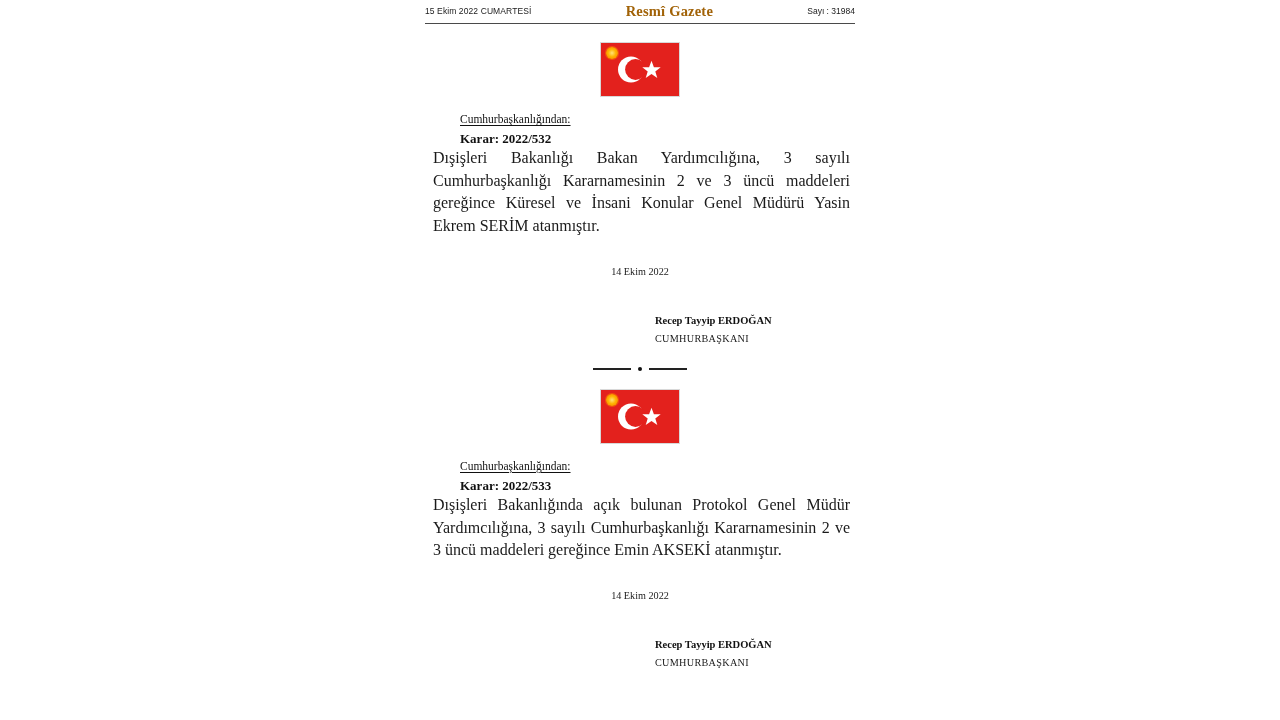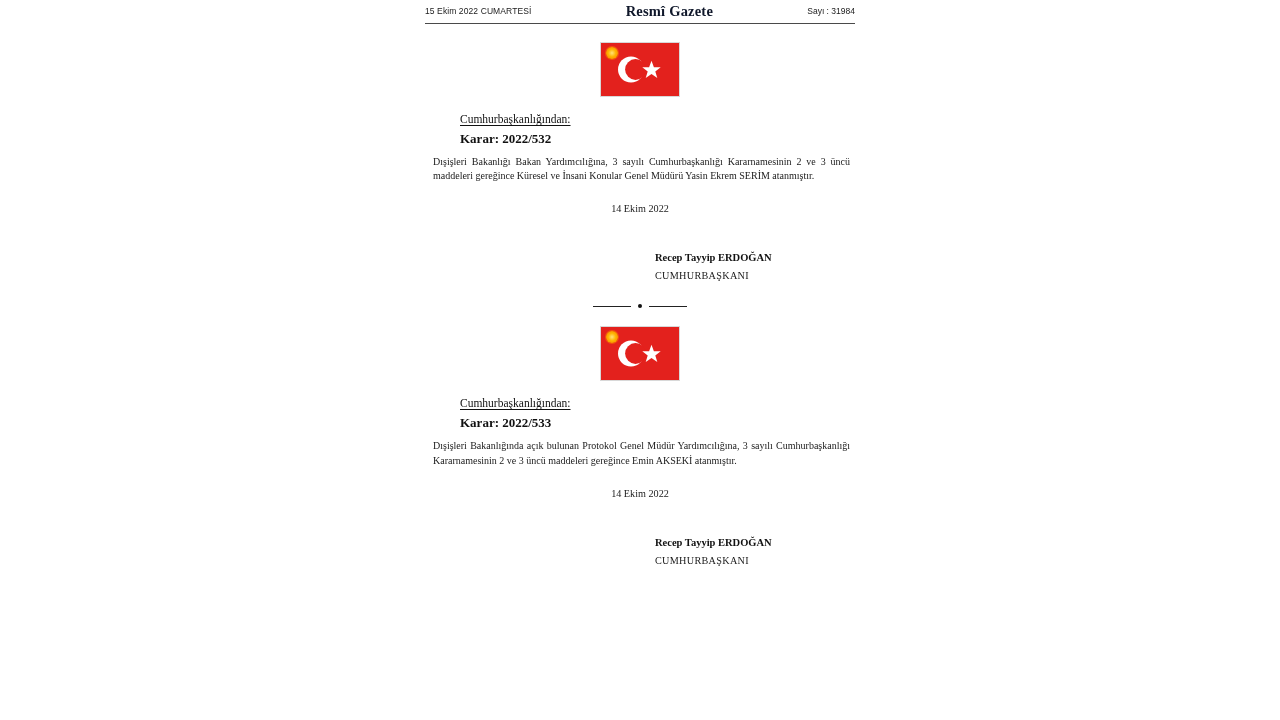--- a/index.html
+++ b/index.html
@@ -43,21 +43,21 @@
     font-family: "Liberation Sans", "DejaVu Sans", sans-serif;
     font-size: 8.5px;
     color: #1a1a1a;
     letter-spacing: 0.1px;
     white-space: nowrap;
   }
   .masthead-title {
     font-family: "Liberation Serif", "DejaVu Serif", serif;
     font-size: 14.5px;
     font-weight: bold;
-    color: #0f172a;
+    color: #a16207;
     letter-spacing: 0.2px;
     white-space: nowrap;
   }
   .masthead-issue {
     font-family: "Liberation Sans", "DejaVu Sans", sans-serif;
     font-size: 8.5px;
     color: #1a1a1a;
     white-space: nowrap;
   }
   .masthead-rule {
@@ -115,30 +115,30 @@
     text-underline-offset: 2px;
   }
   .karar {
     margin-top: 6px;
     padding-left: 35px;
     font-size: 13px;
     font-weight: bold;
     color: #111111;
   }
   .body-text {
-    margin-top: 8px;
+    margin-top: 0;
     padding: 0 5px 0 8px;
-    font-size: 10px;
+    font-size: 16px;
     line-height: 1.42;
     color: #1a1a1a;
     text-align: justify;
     text-justify: inter-word;
   }
   .decree-date {
-    margin-top: 20px;
+    margin-top: 28px;
     text-align: center;
     font-size: 10.2px;
     color: #1a1a1a;
   }
   .signature {
     margin-top: 38px;
     text-align: left;
     padding-left: 230px;
   }
   .sig-name {

